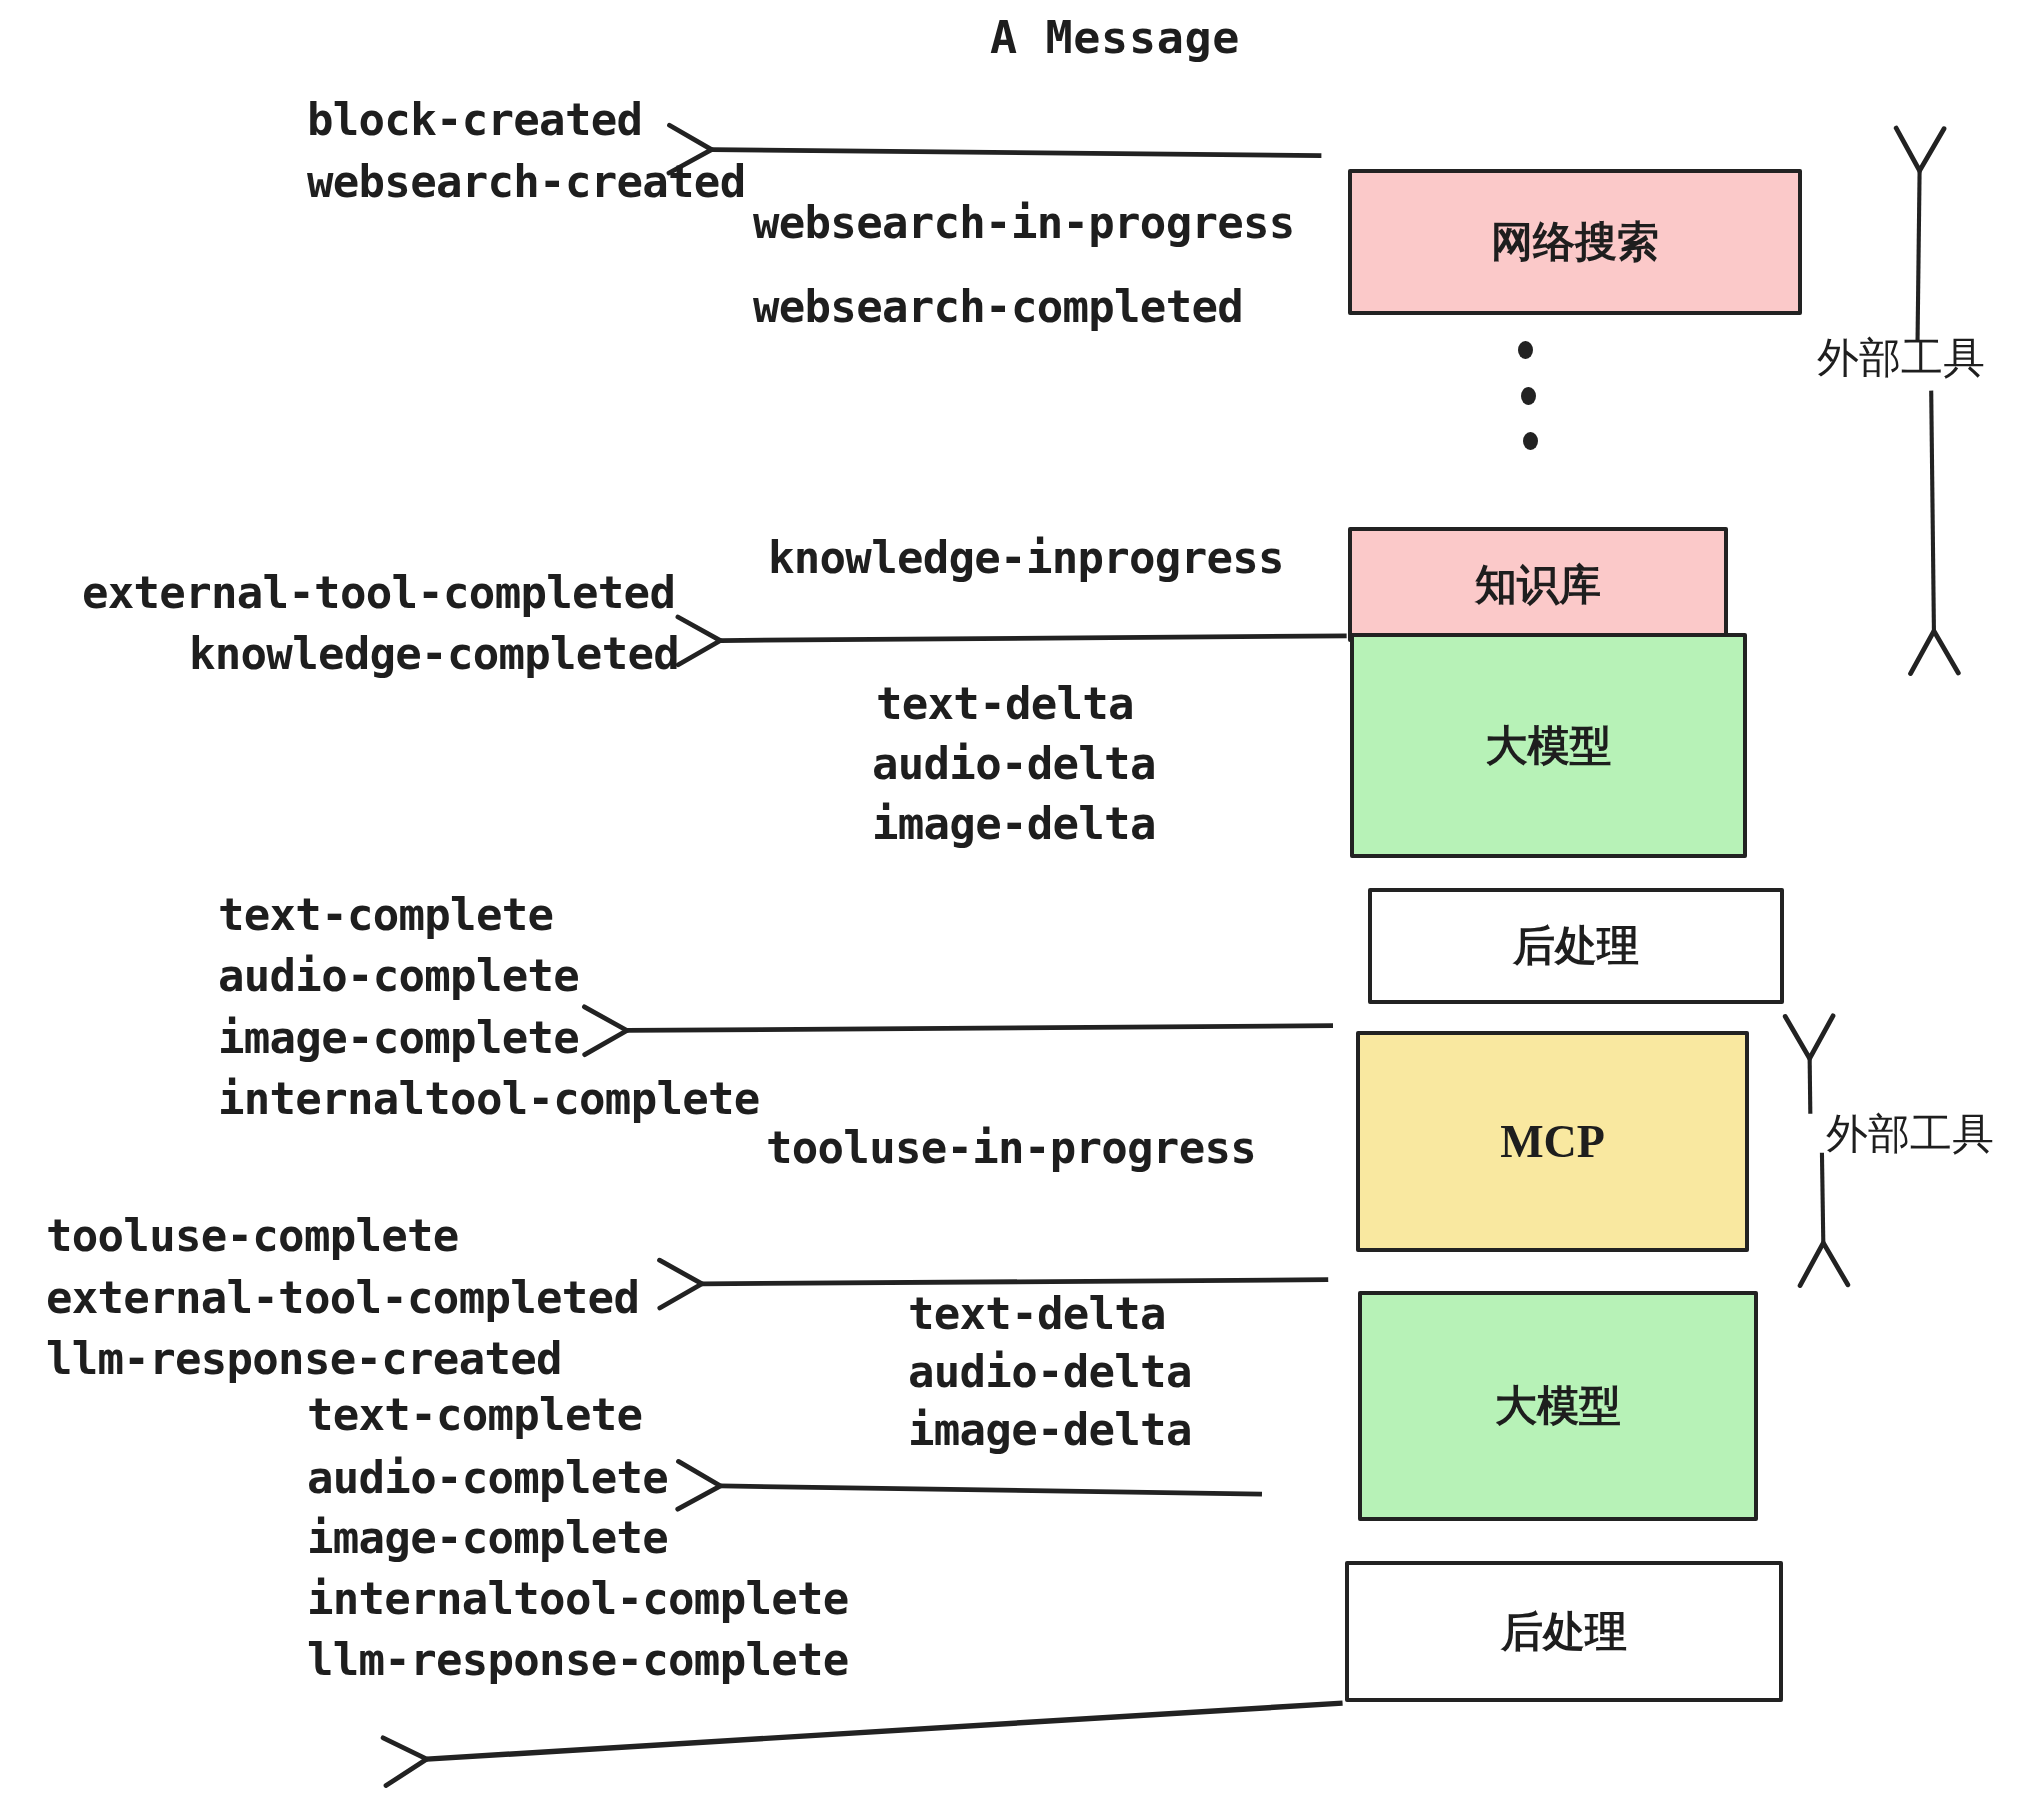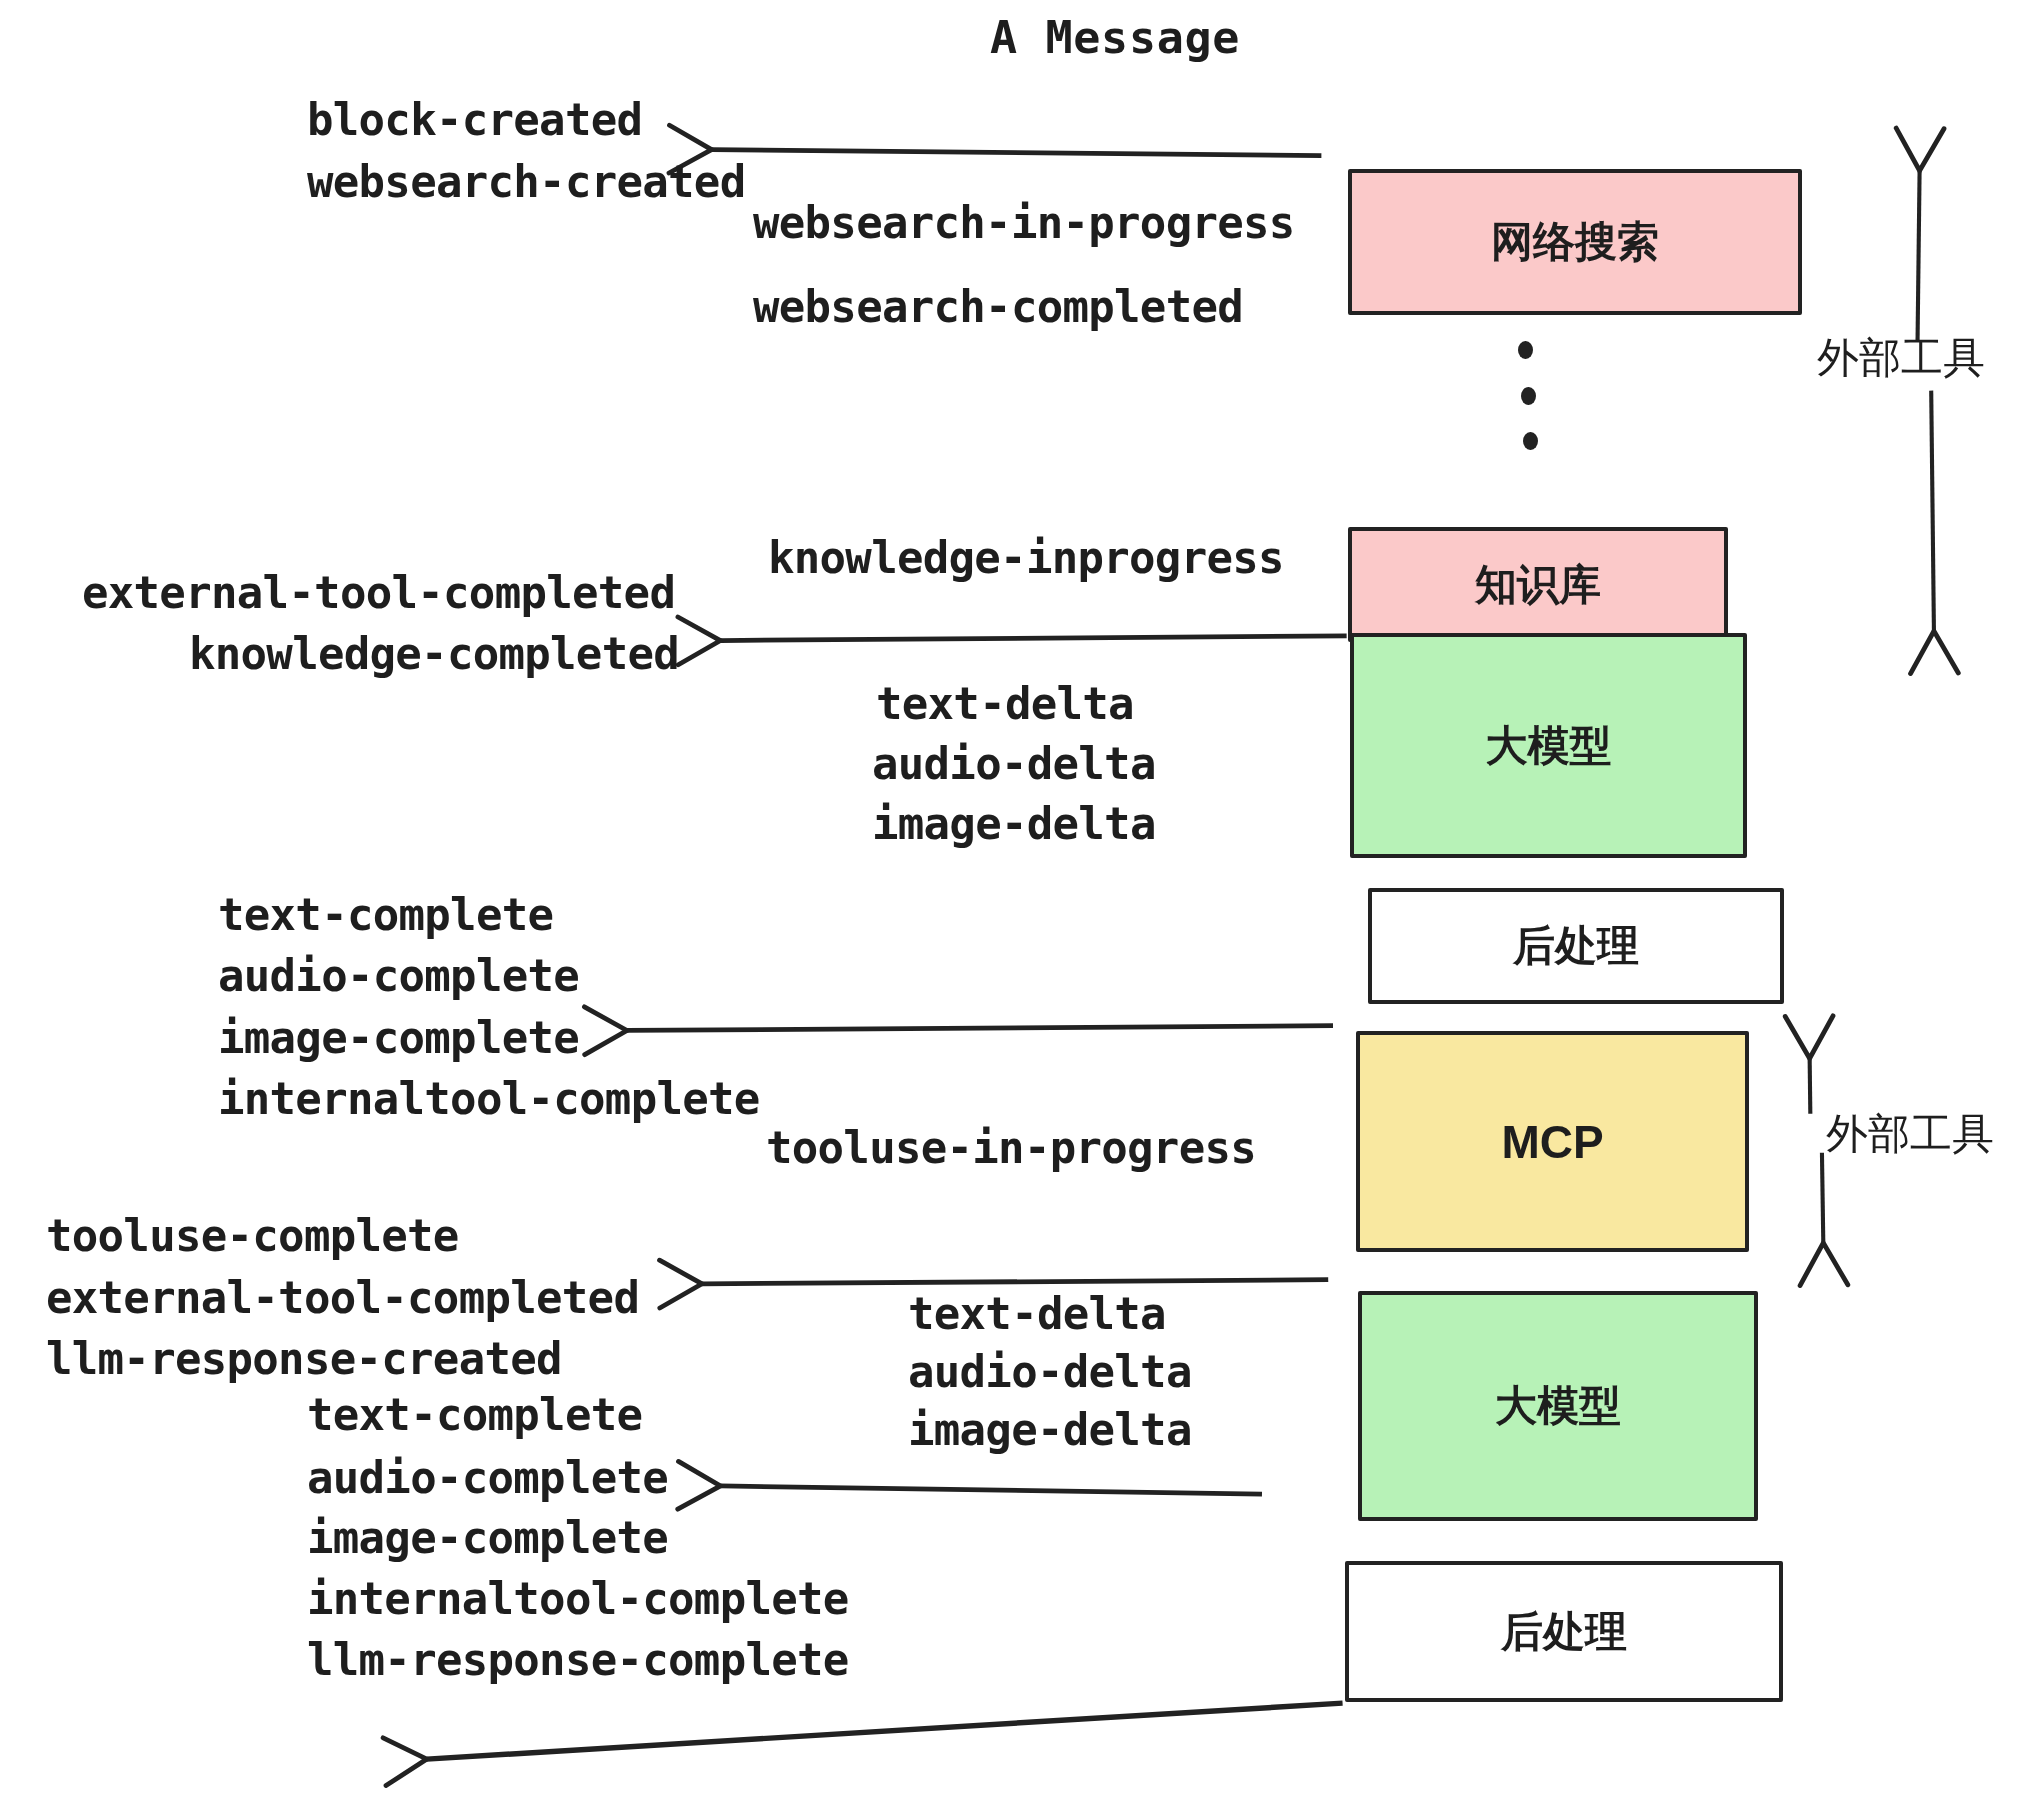--- a/index.html
+++ b/index.html
@@ -30,21 +30,21 @@
     box-sizing: border-box;
     border: 4.1px solid #222222;
     border-radius: 2px;
     display: flex; align-items: center; justify-content: center;
   }
   .box .lbl {
     font-family: "DejaVu Sans", "Liberation Sans", sans-serif;
     font-size: 42px; font-weight: 700; line-height: 1;
     white-space: nowrap; color: #1e1e1e;
   }
-  .box .lbl.mono { font-family: Liberation Sans, sans-serif; font-size: 46px; }
+  .box .lbl.mono { font-family: Liberation Serif, serif; font-size: 46px; }
   .box.pink   { background: #fbc9c9; }
   .box.green  { background: #b7f2b7; }
   .box.yellow { background: #f9e8a0; }
   .box.white  { background: #ffffff; }
 
   .side-label {
     position: absolute;
     font-family: "DejaVu Sans", "Liberation Sans", sans-serif;
     font-size: 42px; font-weight: 400; line-height: 1;
     white-space: nowrap; color: #1e1e1e;

